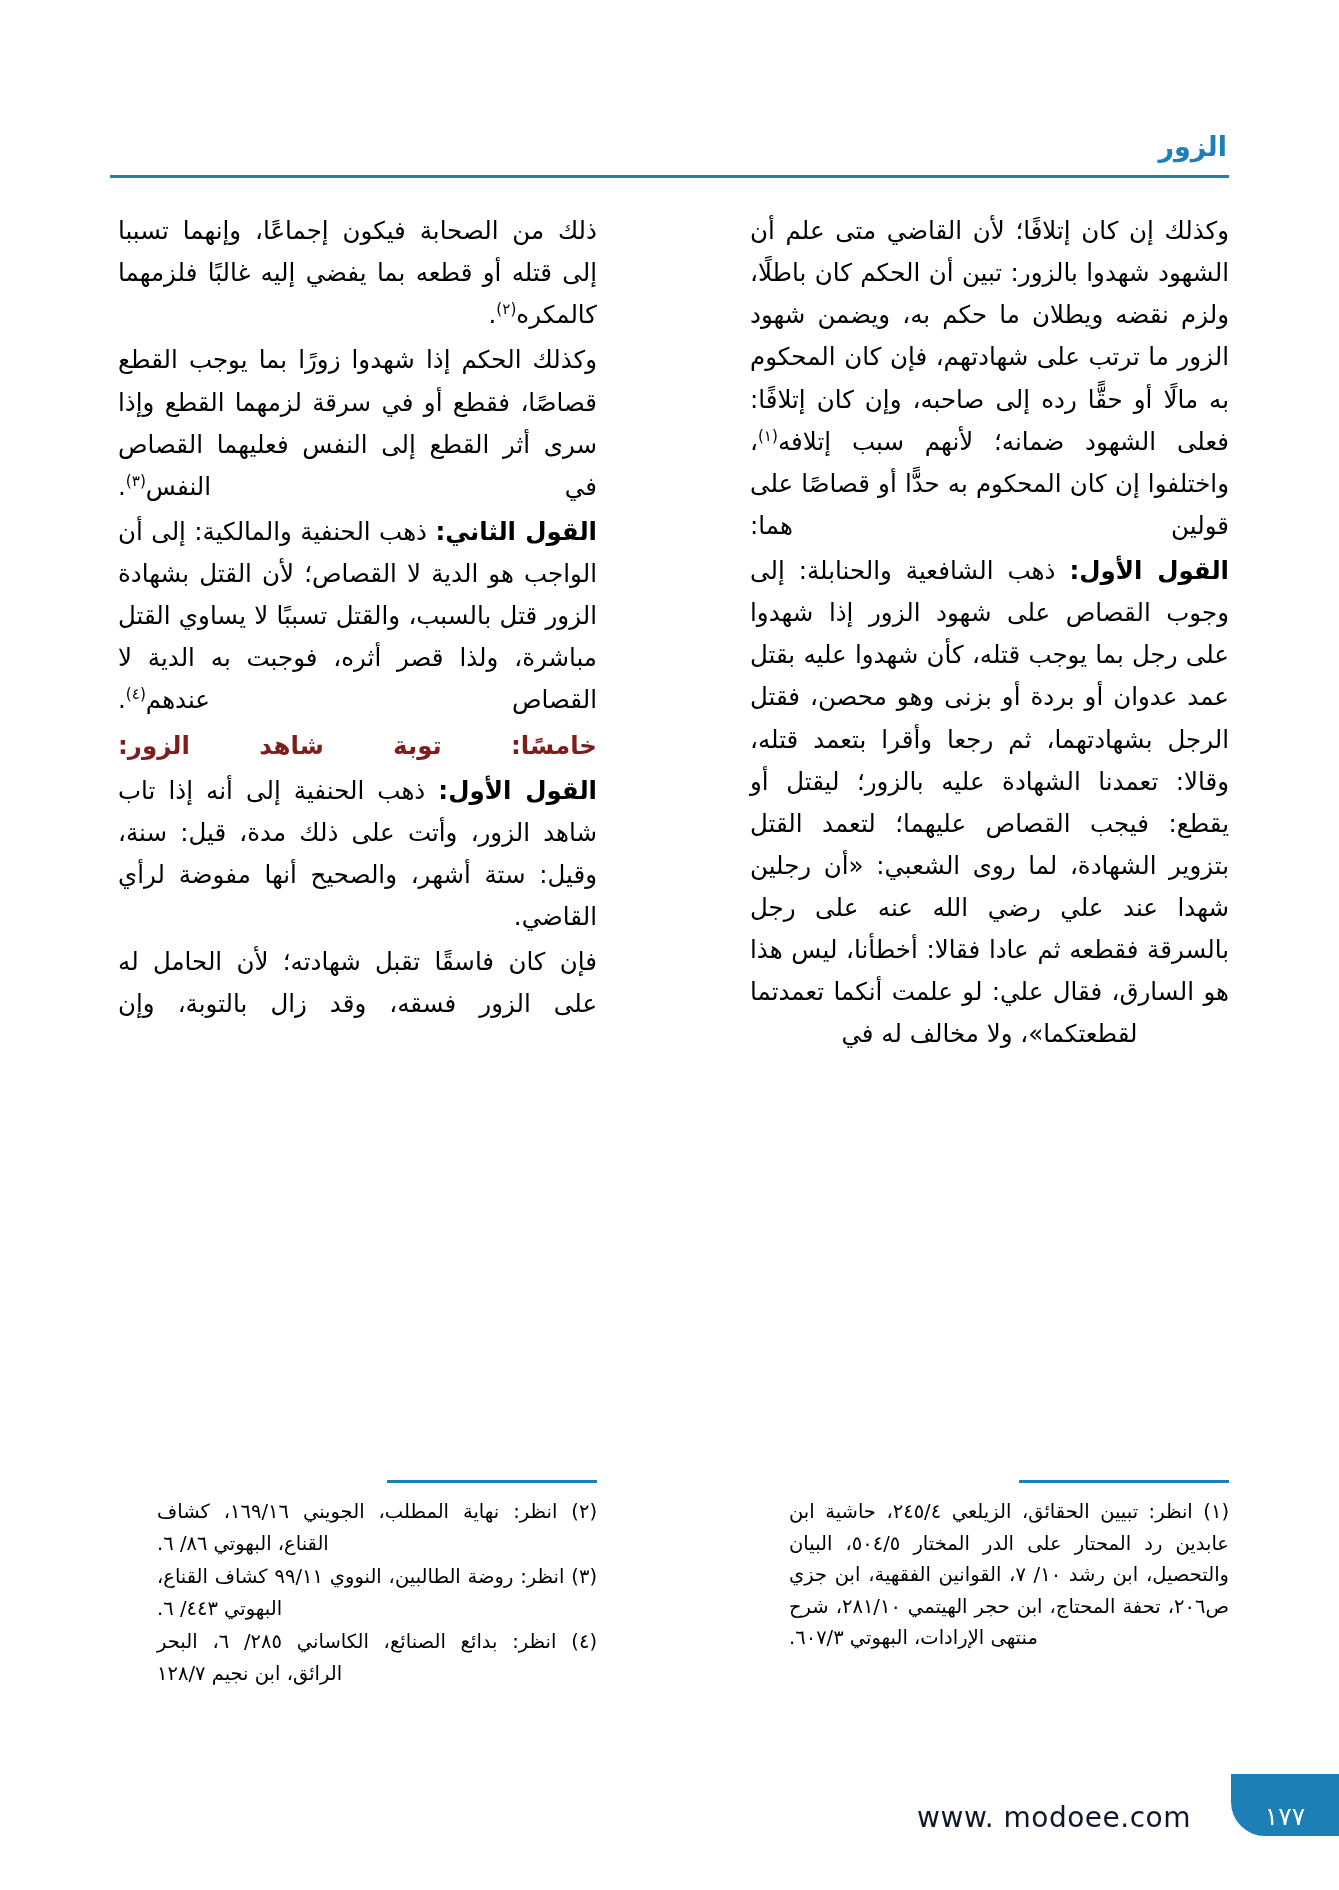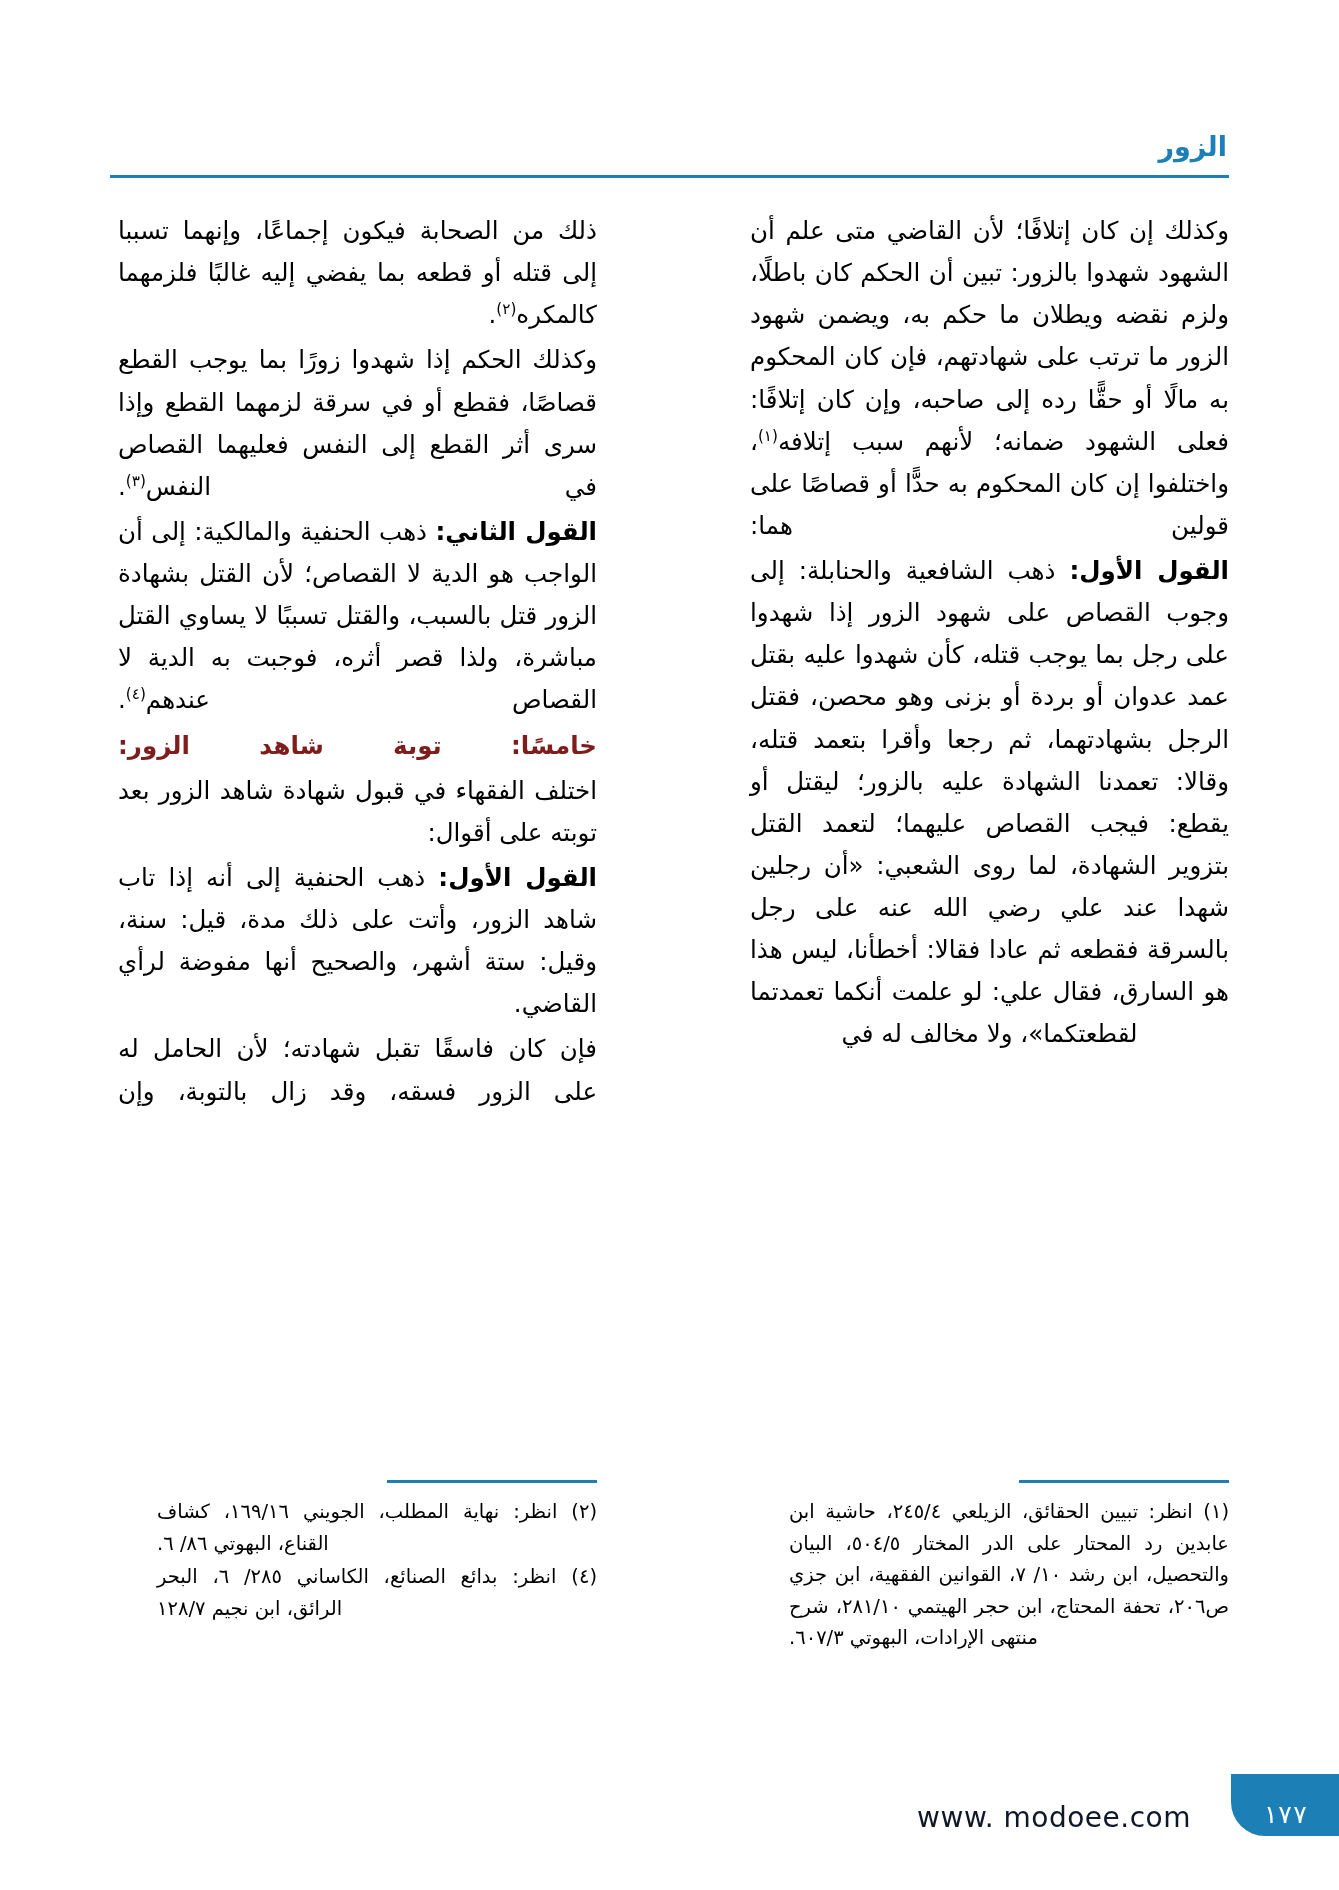--- a/index.html
+++ b/index.html
@@ -145,21 +145,20 @@
   .page-num {
     position: absolute;
     right: 0;
     bottom: 54px;
     width: 108px;
     height: 50px;
     line-height: 62px;
     text-align: center;
     color: #ffffff;
     font-size: 25px;
-    font-family: Liberation Mono, monospace;
   }
   .site-url {
     position: absolute;
     right: 148px;
     bottom: 56px;
     font-size: 28px;
     color: #0f172a;
     letter-spacing: 0.5px;
     direction: ltr;
     font-family: "DejaVu Sans", "Liberation Sans", sans-serif;
@@ -188,39 +187,39 @@
     <div class="col col-left">
 
       <p><span>ذلك من الصحابة فيكون إجماعًا، وإنهما تسببا إلى قتله أو قطعه بما يفضي إليه غالبًا فلزمهما كالمكره</span><sup>(٢)</sup><span>.</span></p>
 
       <p><span>وكذلك الحكم إذا شهدوا زورًا بما يوجب القطع قصاصًا، فقطع أو في سرقة لزمهما القطع وإذا سرى أثر القطع إلى النفس فعليهما القصاص في النفس</span><sup>(٣)</sup><span>.</span></p>
 
       <p><span class="bold">القول الثاني:</span><span> ذهب الحنفية والمالكية: إلى أن الواجب هو الدية لا القصاص؛ لأن القتل بشهادة الزور قتل بالسبب، والقتل تسببًا لا يساوي القتل مباشرة، ولذا قصر أثره، فوجبت به الدية لا القصاص عندهم</span><sup>(٤)</sup><span>.</span></p>
 
       <p class="subhead">خامسًا: توبة شاهد الزور:</p>
 
-      <p class="last-right">اختلف الفقهاء في قبول شهادة شاهد الزور بعد توبته على أقوال:</p>
 
       <p class="last-right"><span class="bold">القول الأول:</span><span> ذهب الحنفية إلى أنه إذا تاب شاهد الزور، وأتت على ذلك مدة، قيل: سنة، وقيل: ستة أشهر، والصحيح أنها مفوضة لرأي القاضي.</span></p>
 
       <p>فإن كان فاسقًا تقبل شهادته؛ لأن الحامل له على الزور فسقه، وقد زال بالتوبة، وإن</p>
 
     </div>
   </div>
 
   <div class="footnotes">
 
     <div class="fn-col fn-right">
       <div class="fn-rule r"></div>
       <p class="la-left"><span>(١)</span> <span>انظر: تبيين الحقائق، الزيلعي ٢٤٥/٤، حاشية ابن عابدين رد المحتار على الدر المختار ٥٠٤/٥، البيان والتحصيل، ابن رشد ١٠/ ٧، القوانين الفقهية، ابن جزي ص٢٠٦، تحفة المحتاج، ابن حجر الهيتمي ٢٨١/١٠، شرح منتهى الإرادات، البهوتي ٦٠٧/٣.</span></p>
     </div>
 
     <div class="fn-col fn-left">
       <div class="fn-rule l"></div>
       <p class="la-left"><span>(٢)</span> <span>انظر: نهاية المطلب، الجويني ١٦٩/١٦، كشاف القناع، البهوتي ٨٦/ ٦.</span></p>
+      <p class="la-left"><span>(٣)</span> <span>انظر: روضة الطالبين، النووي ٩٩/١١ كشاف القناع، البهوتي ٤٤٣/ ٦.</span></p>
       <p class="la-left"><span>(٤)</span> <span>انظر: بدائع الصنائع، الكاساني ٢٨٥/ ٦، البحر الرائق، ابن نجيم ١٢٨/٧</span></p>
     </div>
 
   </div>
 
   <div class="footer">
     <div class="page-tab"></div>
     <div class="page-num">١٧٧</div>
     <div class="site-url">www. modoee.com</div>
   </div>

